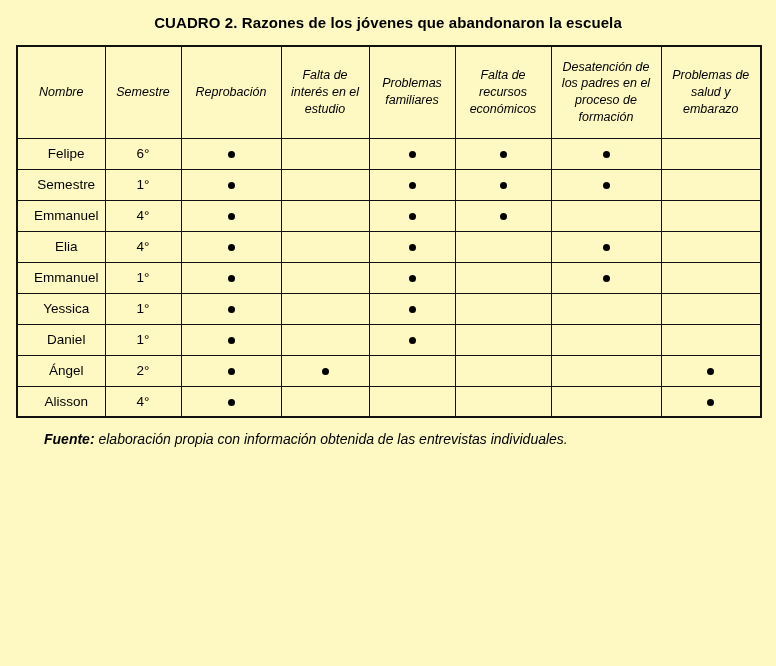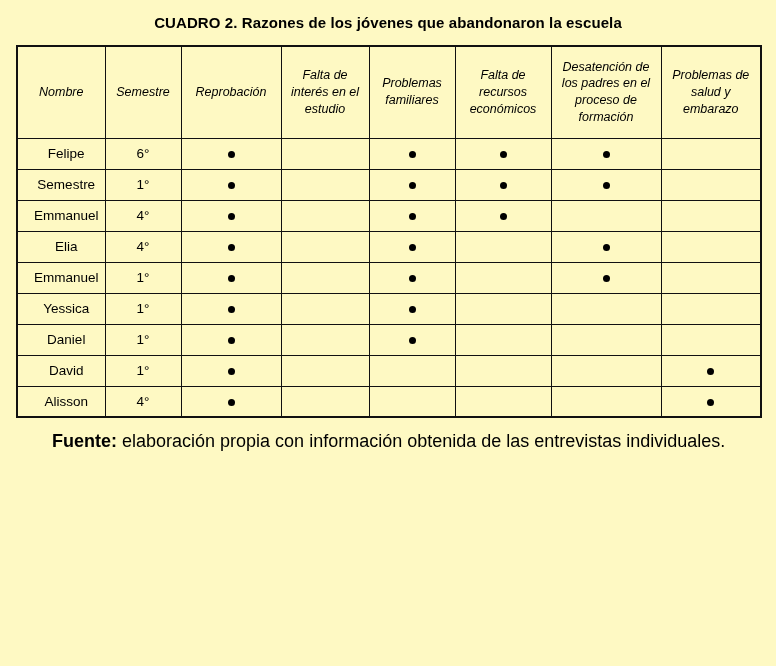--- a/index.html
+++ b/index.html
@@ -59,22 +59,23 @@
   }
   .dot {
     display: inline-block;
     width: 7px;
     height: 7px;
     border-radius: 50%;
     background: #000000;
     vertical-align: middle;
   }
   .footer {
-    margin: 13px 0 0 36px;
-    font-size: 18px;
+    margin: 13px 0 0 28px;
+    font-size: 14px;
+    font-style: italic;
   }
   .b { font-weight: bold; }
   
   col.c-nombre     { width: 88px; }
   col.c-semestre   { width: 76px; }
   col.c-reprob     { width: 100px; }
   col.c-interes    { width: 88px; }
   col.c-familiares { width: 86px; }
   col.c-recursos   { width: 96px; }
   col.c-desaten    { width: 110px; }
@@ -175,24 +176,24 @@
           <td class="name">Daniel</td>
           <td class="sem">1°</td>
           <td class="mark"><span class="dot"></span></td>
           <td class="mark"></td>
           <td class="mark"><span class="dot"></span></td>
           <td class="mark"></td>
           <td class="mark"></td>
           <td class="mark"></td>
         </tr>
         <tr>
-          <td class="name">David</td>
-          <td class="sem">1°</td>
-          <td class="mark"><span class="dot"></span></td>
-          <td class="mark"></td>
+          <td class="name">Ángel</td>
+          <td class="sem">2°</td>
+          <td class="mark"><span class="dot"></span></td>
+          <td class="mark"><span class="dot"></span></td>
           <td class="mark"></td>
           <td class="mark"></td>
           <td class="mark"></td>
           <td class="mark"><span class="dot"></span></td>
         </tr>
         <tr>
           <td class="name">Alisson</td>
           <td class="sem">4°</td>
           <td class="mark"><span class="dot"></span></td>
           <td class="mark"></td>

